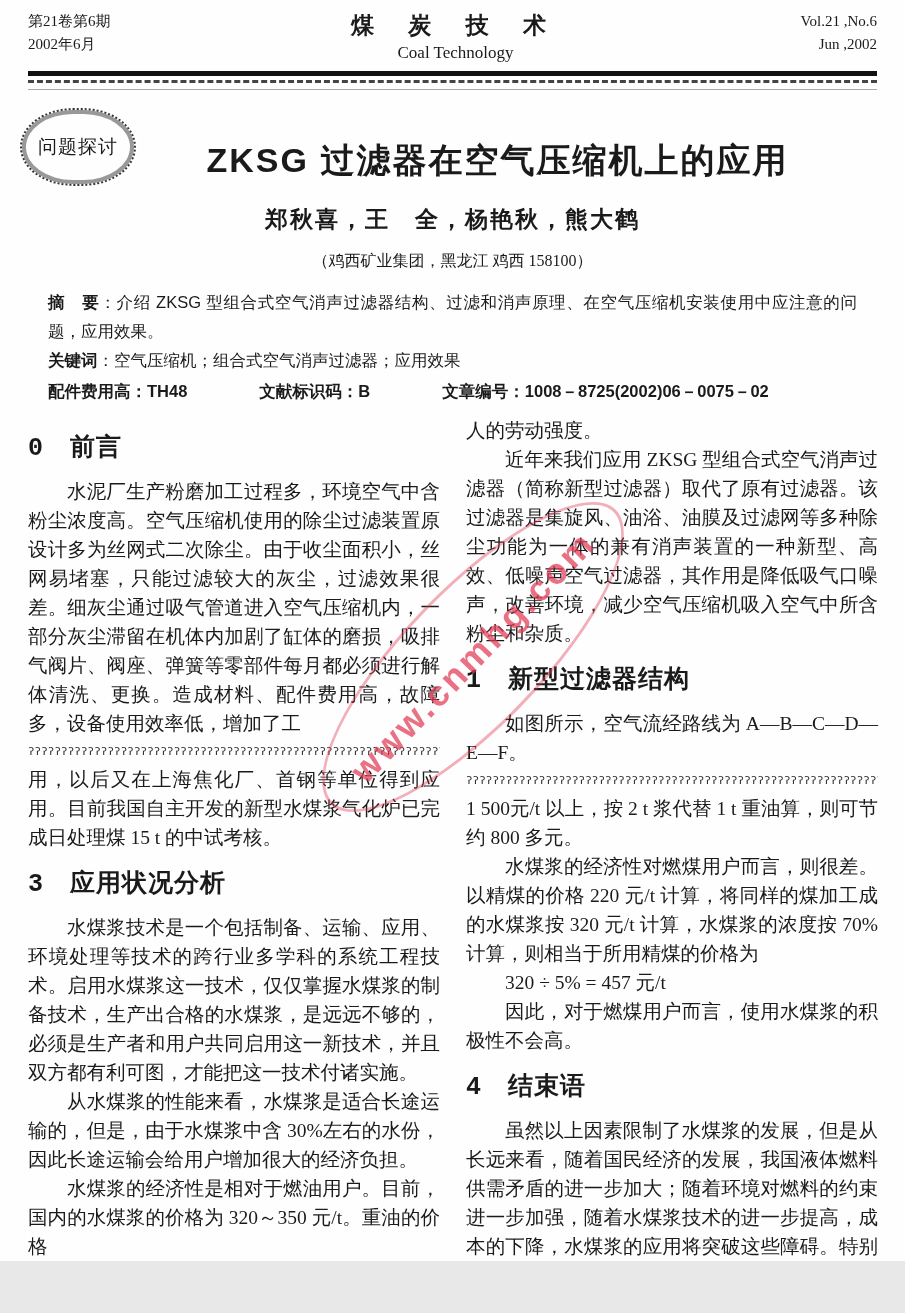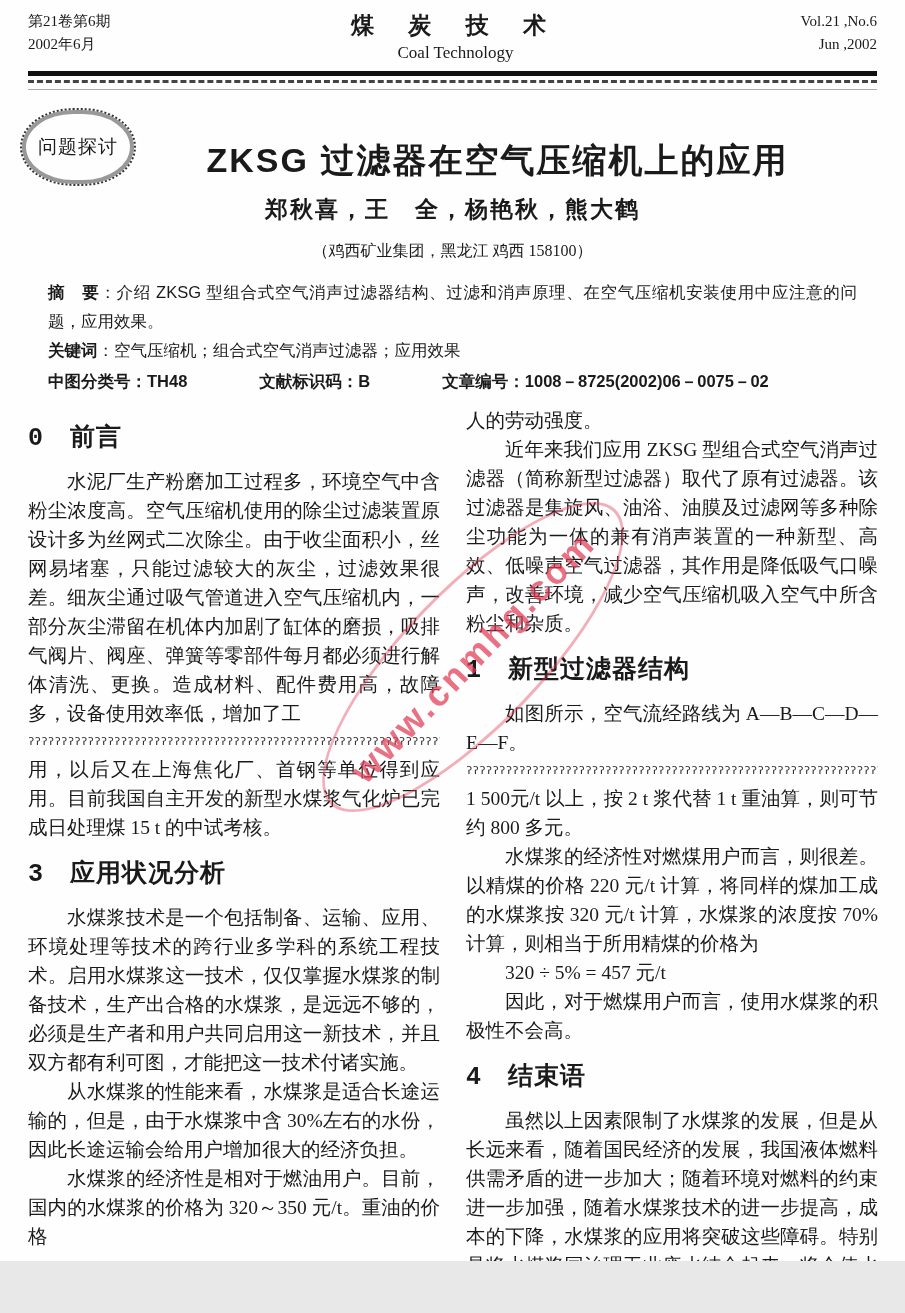--- a/index.html
+++ b/index.html
@@ -43,21 +43,21 @@
   .article-title{
     text-align:center;
     font-size:34px;font-weight:bold;
     font-family:"Liberation Sans","DejaVu Sans",sans-serif;
     margin:34px 0 0 90px;
     letter-spacing:2px;
   }
   .authors{
     text-align:center;font-size:23px;font-weight:bold;
     font-family:"Liberation Sans","DejaVu Sans",sans-serif;
-    margin-top:10px;letter-spacing:2px;
+    margin-top:20px;letter-spacing:2px;
   }
   .affiliation{text-align:center;font-size:16px;margin-top:16px;}
 
   
   .abstract-block{
     margin:16px 48px 0 48px;
     font-size:16.5px;line-height:1.75;text-align:justify;
     font-family:"Liberation Sans","DejaVu Sans",sans-serif;
   }
   .abstract-block .lbl{font-weight:bold;}
@@ -137,21 +137,21 @@
   </div>
 
   <div class="abstract-block">
     <div>
       <span class="lbl">摘　要</span><span>：介绍 ZKSG 型组合式空气消声过滤器结构、过滤和消声原理、在空气压缩机安装使用中应注意的问题，应用效果。</span>
     </div>
     <div>
       <span class="lbl">关键词</span><span>：空气压缩机；组合式空气消声过滤器；应用效果</span>
     </div>
     <div class="clc-row">
-      <span class="lbl">中图分类号：TH48</span>
+      <span class="lbl">配件费用高：TH48</span>
       <span class="lbl">文献标识码：B</span>
       <span class="lbl">文章编号：1008－8725(2002)06－0075－02</span>
     </div>
   </div>
 
   <div class="body-cols">
 
     <div class="col">
       <div class="sec-heading">0　前言</div>
       <p class="para">水泥厂生产粉磨加工过程多，环境空气中含粉尘浓度高。空气压缩机使用的除尘过滤装置原设计多为丝网式二次除尘。由于收尘面积小，丝网易堵塞，只能过滤较大的灰尘，过滤效果很差。细灰尘通过吸气管道进入空气压缩机内，一部分灰尘滞留在机体内加剧了缸体的磨损，吸排气阀片、阀座、弹簧等零部件每月都必须进行解体清洗、更换。造成材料、配件费用高，故障多，设备使用效率低，增加了工</p>

